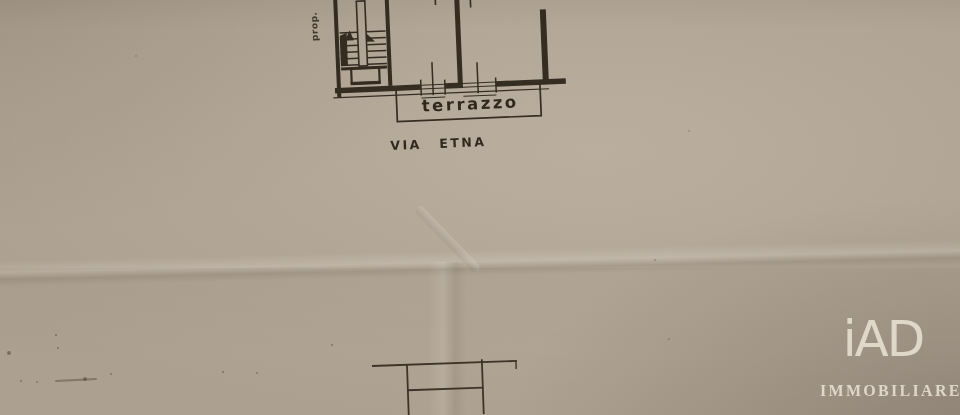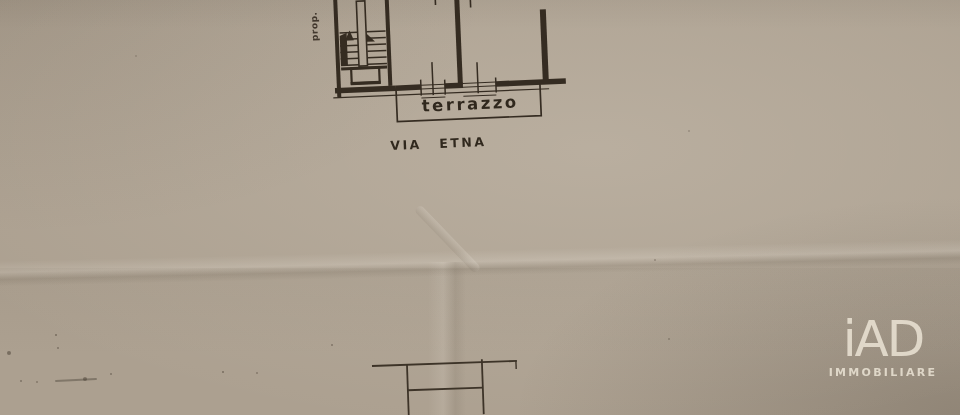--- a/index.html
+++ b/index.html
@@ -62,21 +62,21 @@
     position:absolute;left:55px;top:379px;width:42px;height:2px;
     transform:rotate(-3deg);
     background:rgba(50,42,34,.35);border-radius:1px;
   }
   .watermark{
     position:absolute;top:308px;right:14px;width:126px;
     text-align:center;
     color:rgba(238,231,216,0.82);
   }
   .brand{font-size:50px;font-weight:400;line-height:0.92;letter-spacing:-2px;margin-top:8px;}
-  .brand-sub{margin-top:4px;font-size:11px;font-weight:700;letter-spacing:2.3px;}
+  .brand-sub{margin-top:20px;font-size:16px;font-weight:700;letter-spacing:2.3px;font-family:Liberation Serif, serif;}
 </style>
 </head>
 <body>
 
 <div class="photo">
 
   <div class="crease-h"></div>
   <div class="crease-d"></div>
   <div class="crease-v"></div>
   <div class="below-crease-shade"></div>

